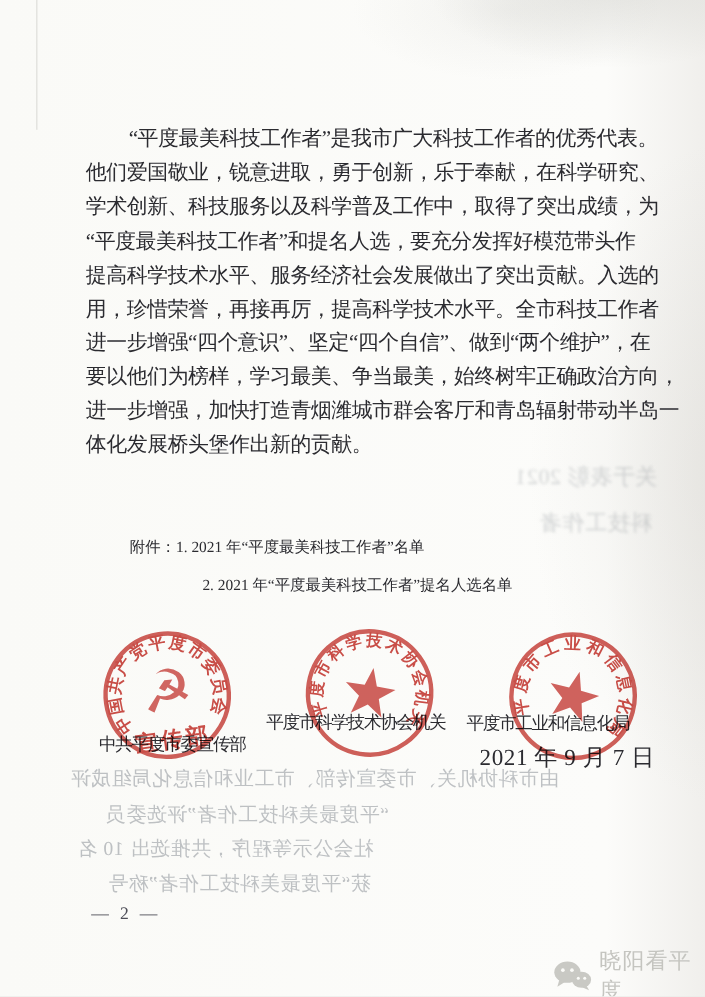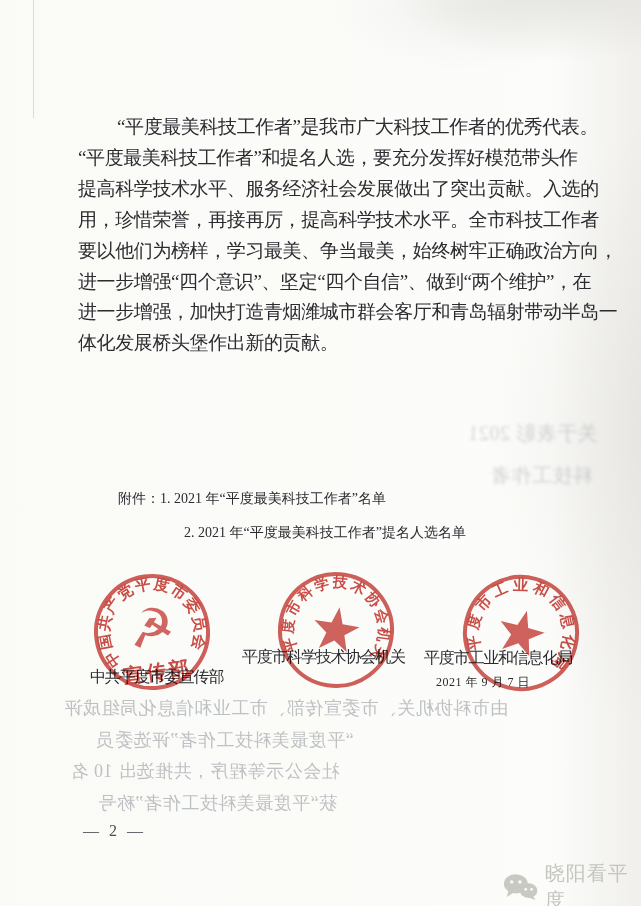--- a/index.html
+++ b/index.html
@@ -18,21 +18,21 @@
   .doc-line{white-space:nowrap;}
   .doc-line.indent{padding-left:39px;}
   
   .attachments{position:absolute;left:118px;top:487px;font-size:14px;line-height:24px;}
   .att-line2{margin-left:66px;margin-top:10px;}
   
   .sig{position:absolute;font-size:16px;letter-spacing:-1.2px;white-space:nowrap;}
   .sig-org1{left:90px;top:667px;}
   .sig-org2{left:242px;top:647px;}
   .sig-org3{left:424px;top:648px;}
-  .sig-date{left:436px;top:674px;font-size:12px;letter-spacing:.5px;}
+  .sig-date{left:436px;top:674px;font-size:21px;letter-spacing:.5px;}
   
   .stamp{position:absolute;width:130px;height:130px;mix-blend-mode:multiply;opacity:.93;}
   .stamp svg{display:block;}
   .stamp-1{left:87px;top:567px;transform:rotate(-8deg);}
   .stamp-2{left:271px;top:565px;transform:rotate(9deg);}
   .stamp-3{left:456px;top:568px;transform:rotate(15deg);}
   
   .bleed{position:absolute;transform:scaleX(-1);filter:blur(.7px);color:rgba(106,112,121,.42);
          font-size:18px;white-space:nowrap;letter-spacing:.5px;}
   .bleed.soft{filter:blur(1.6px);color:rgba(120,126,134,.30);font-size:20px;}
@@ -51,25 +51,27 @@
 
   <div class="bleed soft" style="left:468px;top:420px;">关于表彰 2021</div>
   <div class="bleed soft" style="left:490px;top:462px;">科技工作者</div>
   <div class="bleed" style="left:64px;top:696px;">由市科协机关、市委宣传部、市工业和信息化局组成评</div>
   <div class="bleed" style="left:96px;top:728px;">“平度最美科技工作者”评选委员</div>
   <div class="bleed" style="left:70px;top:759px;">社会公示等程序，共推选出 10 名</div>
   <div class="bleed" style="left:98px;top:791px;">获“平度最美科技工作者”称号</div>
 
   <div class="doc-body">
     <div class="doc-line indent">“平度最美科技工作者”是我市广大科技工作者的优秀代表。</div>
+    <div class="doc-line">他们爱国敬业，锐意进取，勇于创新，乐于奉献，在科学研究、</div>
+    <div class="doc-line">学术创新、科技服务以及科学普及工作中，取得了突出成绩，为</div>
     <div class="doc-line">“平度最美科技工作者”和提名人选，要充分发挥好模范带头作</div>
     <div class="doc-line">提高科学技术水平、服务经济社会发展做出了突出贡献。入选的</div>
     <div class="doc-line">用，珍惜荣誉，再接再厉，提高科学技术水平。全市科技工作者</div>
+    <div class="doc-line">进一步增强“四个意识”、坚定“四个自信”、做到“两个维护”，在</div>
     <div class="doc-line">要以他们为榜样，学习最美、争当最美，始终树牢正确政治方向，</div>
-    <div class="doc-line">进一步增强“四个意识”、坚定“四个自信”、做到“两个维护”，在</div>
     <div class="doc-line">进一步增强，加快打造青烟潍城市群会客厅和青岛辐射带动半岛一</div>
     <div class="doc-line">体化发展桥头堡作出新的贡献。</div>
   </div>
 
   <div class="attachments">
     <div class="att-line1">附件：1. 2021 年“平度最美科技工作者”名单</div>
     <div class="att-line2">2. 2021 年“平度最美科技工作者”提名人选名单</div>
   </div>
 
   <div class="sig sig-org1">中共平度市委宣传部</div>

